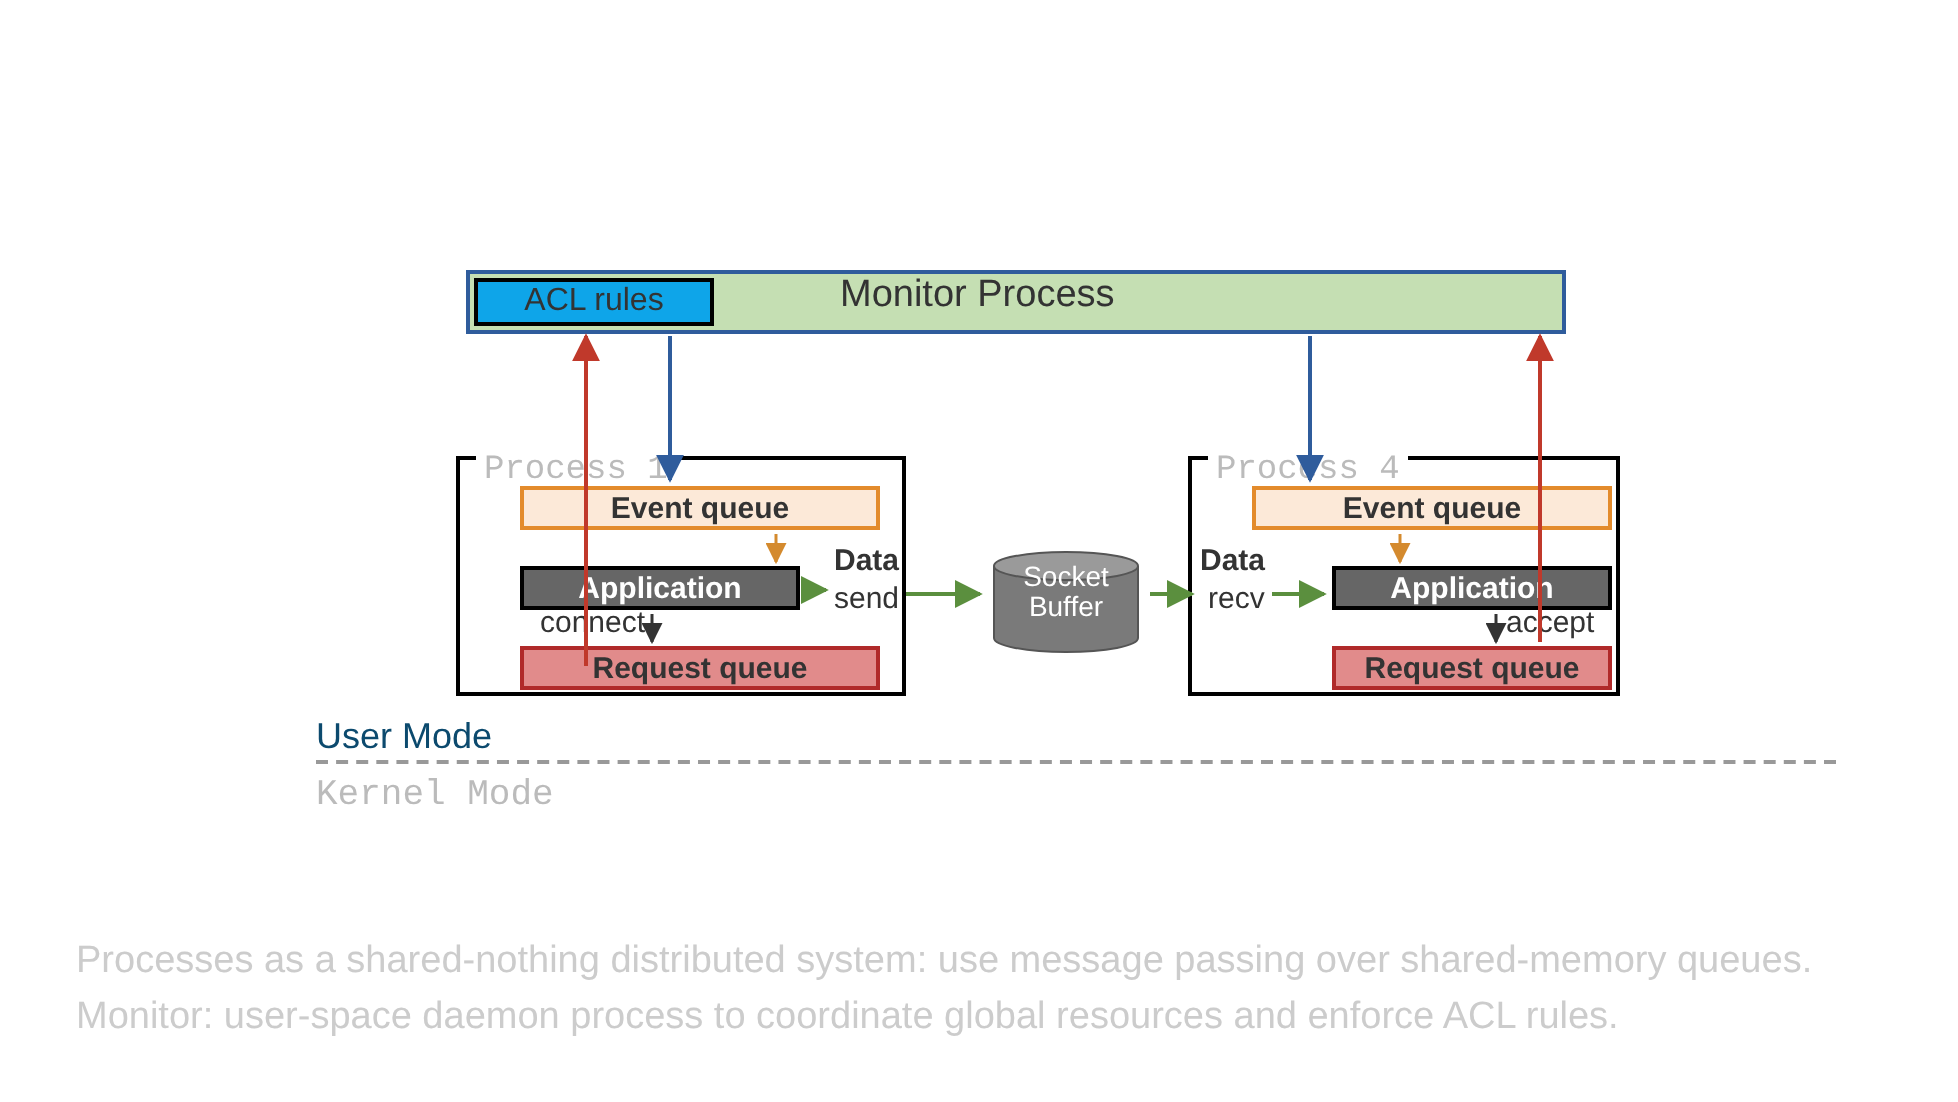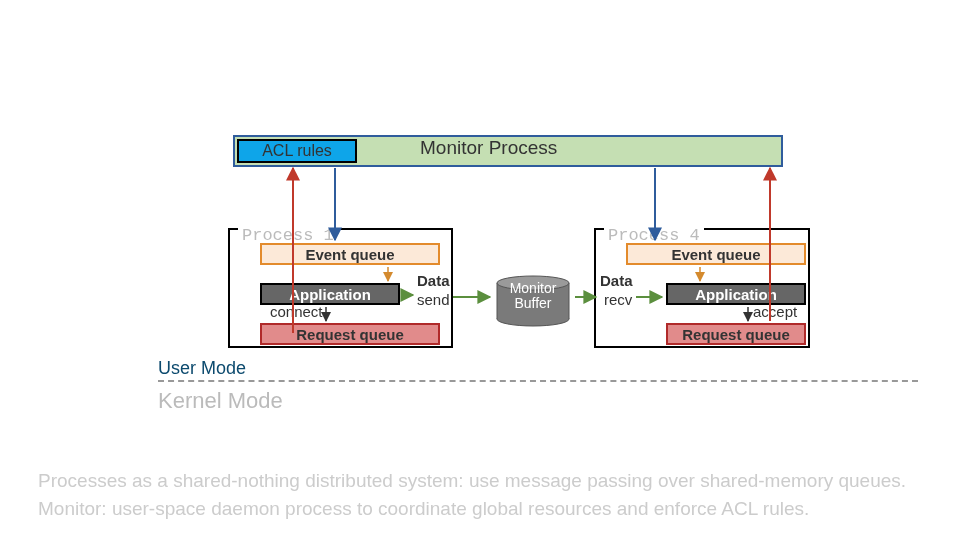--- a/index.html
+++ b/index.html
@@ -32,21 +32,21 @@
   .data2{left:600px;top:272px;font-weight:600}
   .send{left:417px;top:291px}
   .recv{left:604px;top:291px}
   
   .cyl{position:absolute;left:495px;top:275px;width:76px;height:48px}
   .cyl svg{position:absolute;left:0;top:0}
   .cyl .txt{position:absolute;left:0;top:6px;width:100%;text-align:center;font-family:"Segoe UI",Arial,sans-serif;font-size:14px;color:#fff;line-height:15px}
   
   .dash{position:absolute;left:158px;top:380px;width:760px;border-top:2px dashed #999}
   .um{position:absolute;left:158px;top:358px;font-family:"Segoe UI",Arial,sans-serif;font-size:18px;color:#0c4a6e}
-  .km{position:absolute;left:158px;top:388px;font-family:Liberation Sans, sans-serif;font-size:22px;color:#bbb}
+  .km{position:absolute;left:158px;top:388px;font-family:Liberation Mono, monospace;font-size:18px;color:#bbb}
   
   .foot{position:absolute;left:38px;bottom:28px;font-family:"Segoe UI",Arial,sans-serif;font-size:19px;color:#ccc;line-height:28px}
   
   .arrows{position:absolute;left:0;top:0;pointer-events:none}
 </style>
 </head>
 <body>
 
 <div class="stage">
 
@@ -78,21 +78,21 @@
 
   <div class="cyl">
     <svg width="76" height="52">
       <ellipse cx="38" cy="44" rx="36" ry="7" fill="#7A7A7A" stroke="#555"></ellipse>
       <rect x="2" y="8" width="72" height="36" fill="#7A7A7A"></rect>
       <line x1="2" y1="8" x2="2" y2="44" stroke="#555"></line>
       <line x1="74" y1="8" x2="74" y2="44" stroke="#555"></line>
       <ellipse cx="38" cy="8" rx="36" ry="7" fill="#9A9A9A" stroke="#555"></ellipse>
     </svg>
     <div class="txt">
-      <span>Monitor</span><br>
+      <span>Socket</span><br>
       <span>Buffer</span>
     </div>
   </div>
 
   <svg class="arrows" width="979" height="551">
     <defs>
       <marker id="ar-red" viewBox="0 0 10 10" refX="9" refY="5" markerWidth="7" markerHeight="7" orient="auto">
           <path d="M0,0 L10,5 L0,10 z" fill="#C0392B"></path>
         </marker>
       <marker id="ar-blue" viewBox="0 0 10 10" refX="9" refY="5" markerWidth="7" markerHeight="7" orient="auto">

